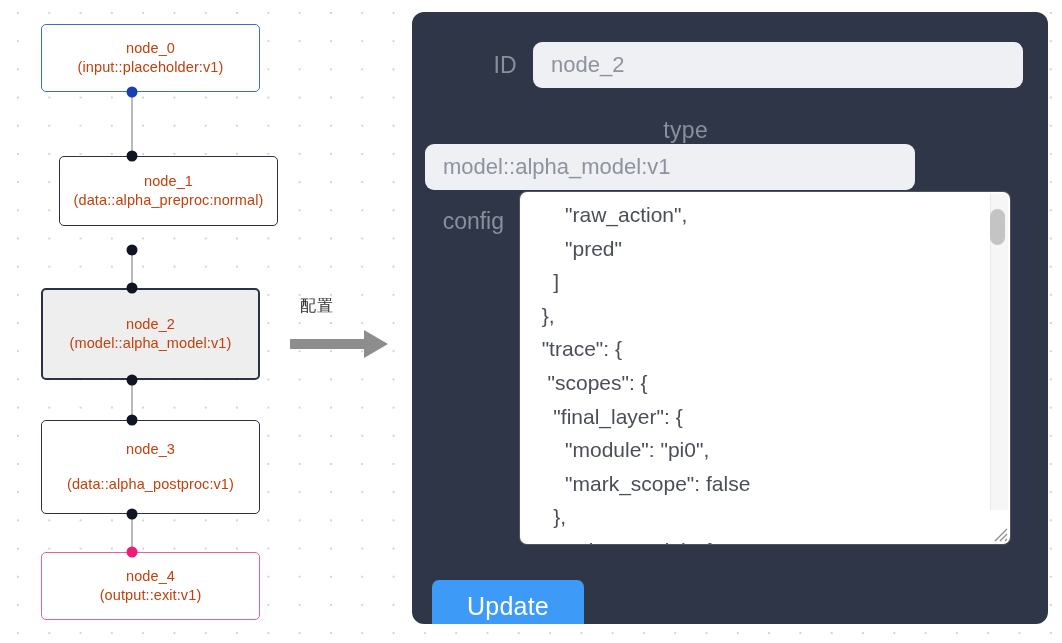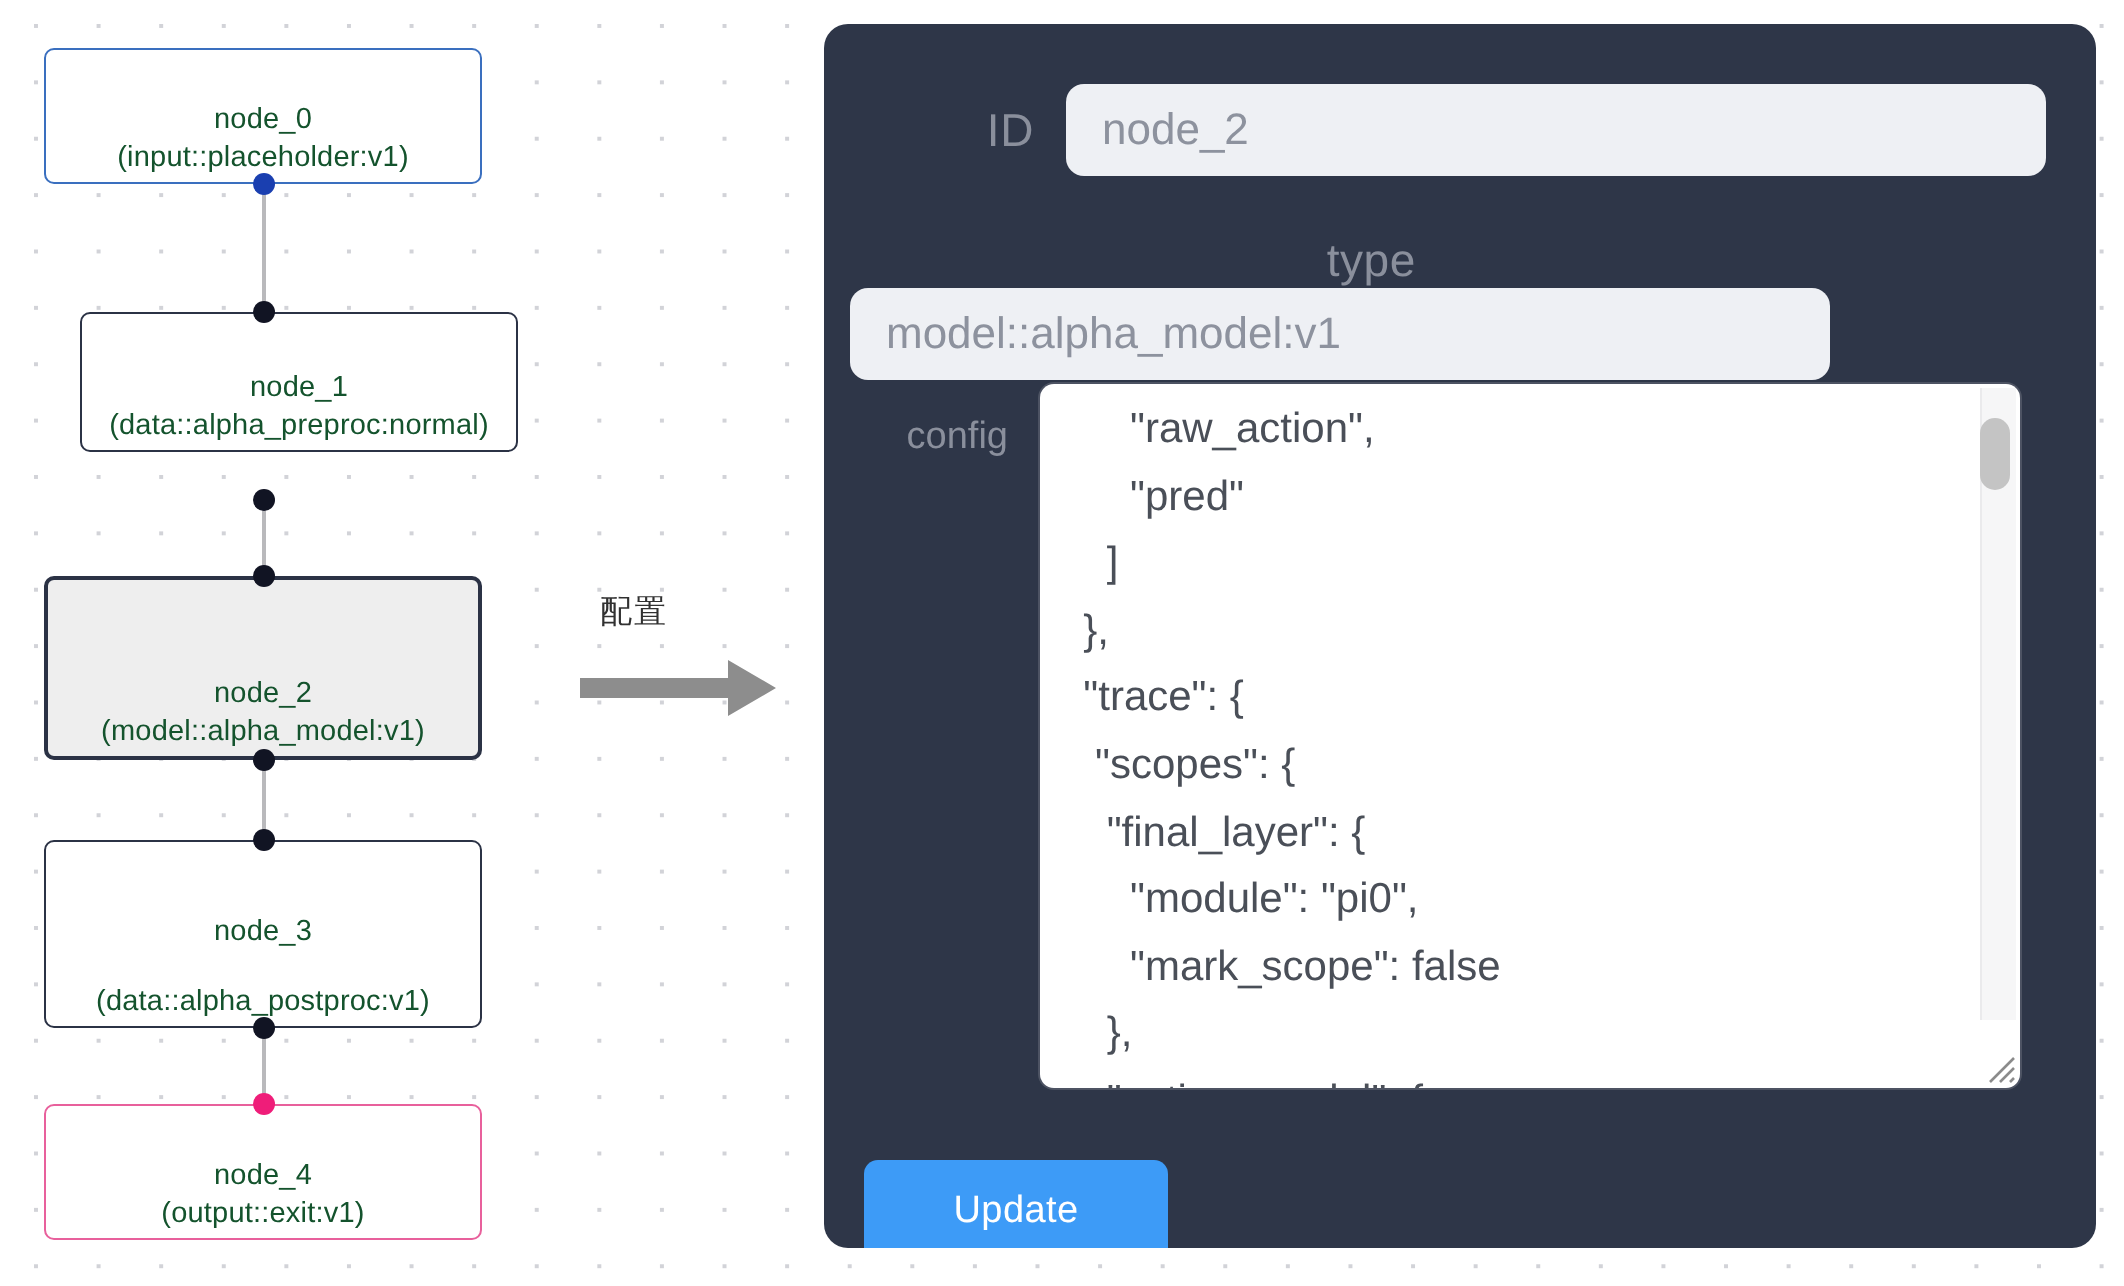--- a/index.html
+++ b/index.html
@@ -35,27 +35,28 @@
 
   .graph-node {
     position: absolute;
     box-sizing: border-box;
     background: #ffffff;
     border: 1.6px solid #2b3245;
     border-radius: 5px;
     display: flex;
     flex-direction: column;
     align-items: center;
-    justify-content: flex-end;
+    justify-content: center;
     text-align: center;
-    color: #14532d;
+    color: #c2410c;
     font-size: 14.5px;
     line-height: 1.32;
     letter-spacing: 0.1px;
     padding: 2px 8px;
+    margin-left: 19px;
   }
   .graph-node.active {
     background: #eeeeee;
     border-color: #2b3245;
     border-width: 2px;
   }
   .node-line { display: block; white-space: normal; word-break: break-word; }
 
   .port {
     position: absolute;
@@ -144,21 +145,21 @@
 
   #row-config {
     position: absolute;
     left: 0;
     top: 180px;
     display: flex;
     align-items: flex-start;
   }
   #config-label {
     color: #8a8f9c;
-    font-size: 19px;
+    font-size: 23px;
     width: 108px;
     padding-right: 16px;
     padding-top: 16px;
     text-align: right;
     box-sizing: border-box;
     user-select: none;
   }
   #config-textarea-wrap {
     position: relative;
     width: 490px;
@@ -213,21 +214,21 @@
   #update-button {
     position: absolute;
     left: 20px;
     top: 568px;
     width: 152px;
     height: 52px;
     background: #3d9bf7;
     border: none;
     border-radius: 7px;
     color: #ffffff;
-    font-size: 19px;
+    font-size: 25px;
     font-family: "Liberation Sans", "DejaVu Sans", sans-serif;
     letter-spacing: 0.2px;
     cursor: pointer;
     padding: 0;
     text-align: center;
     line-height: 48px;
   }
 </style>
 </head>
 <body>

